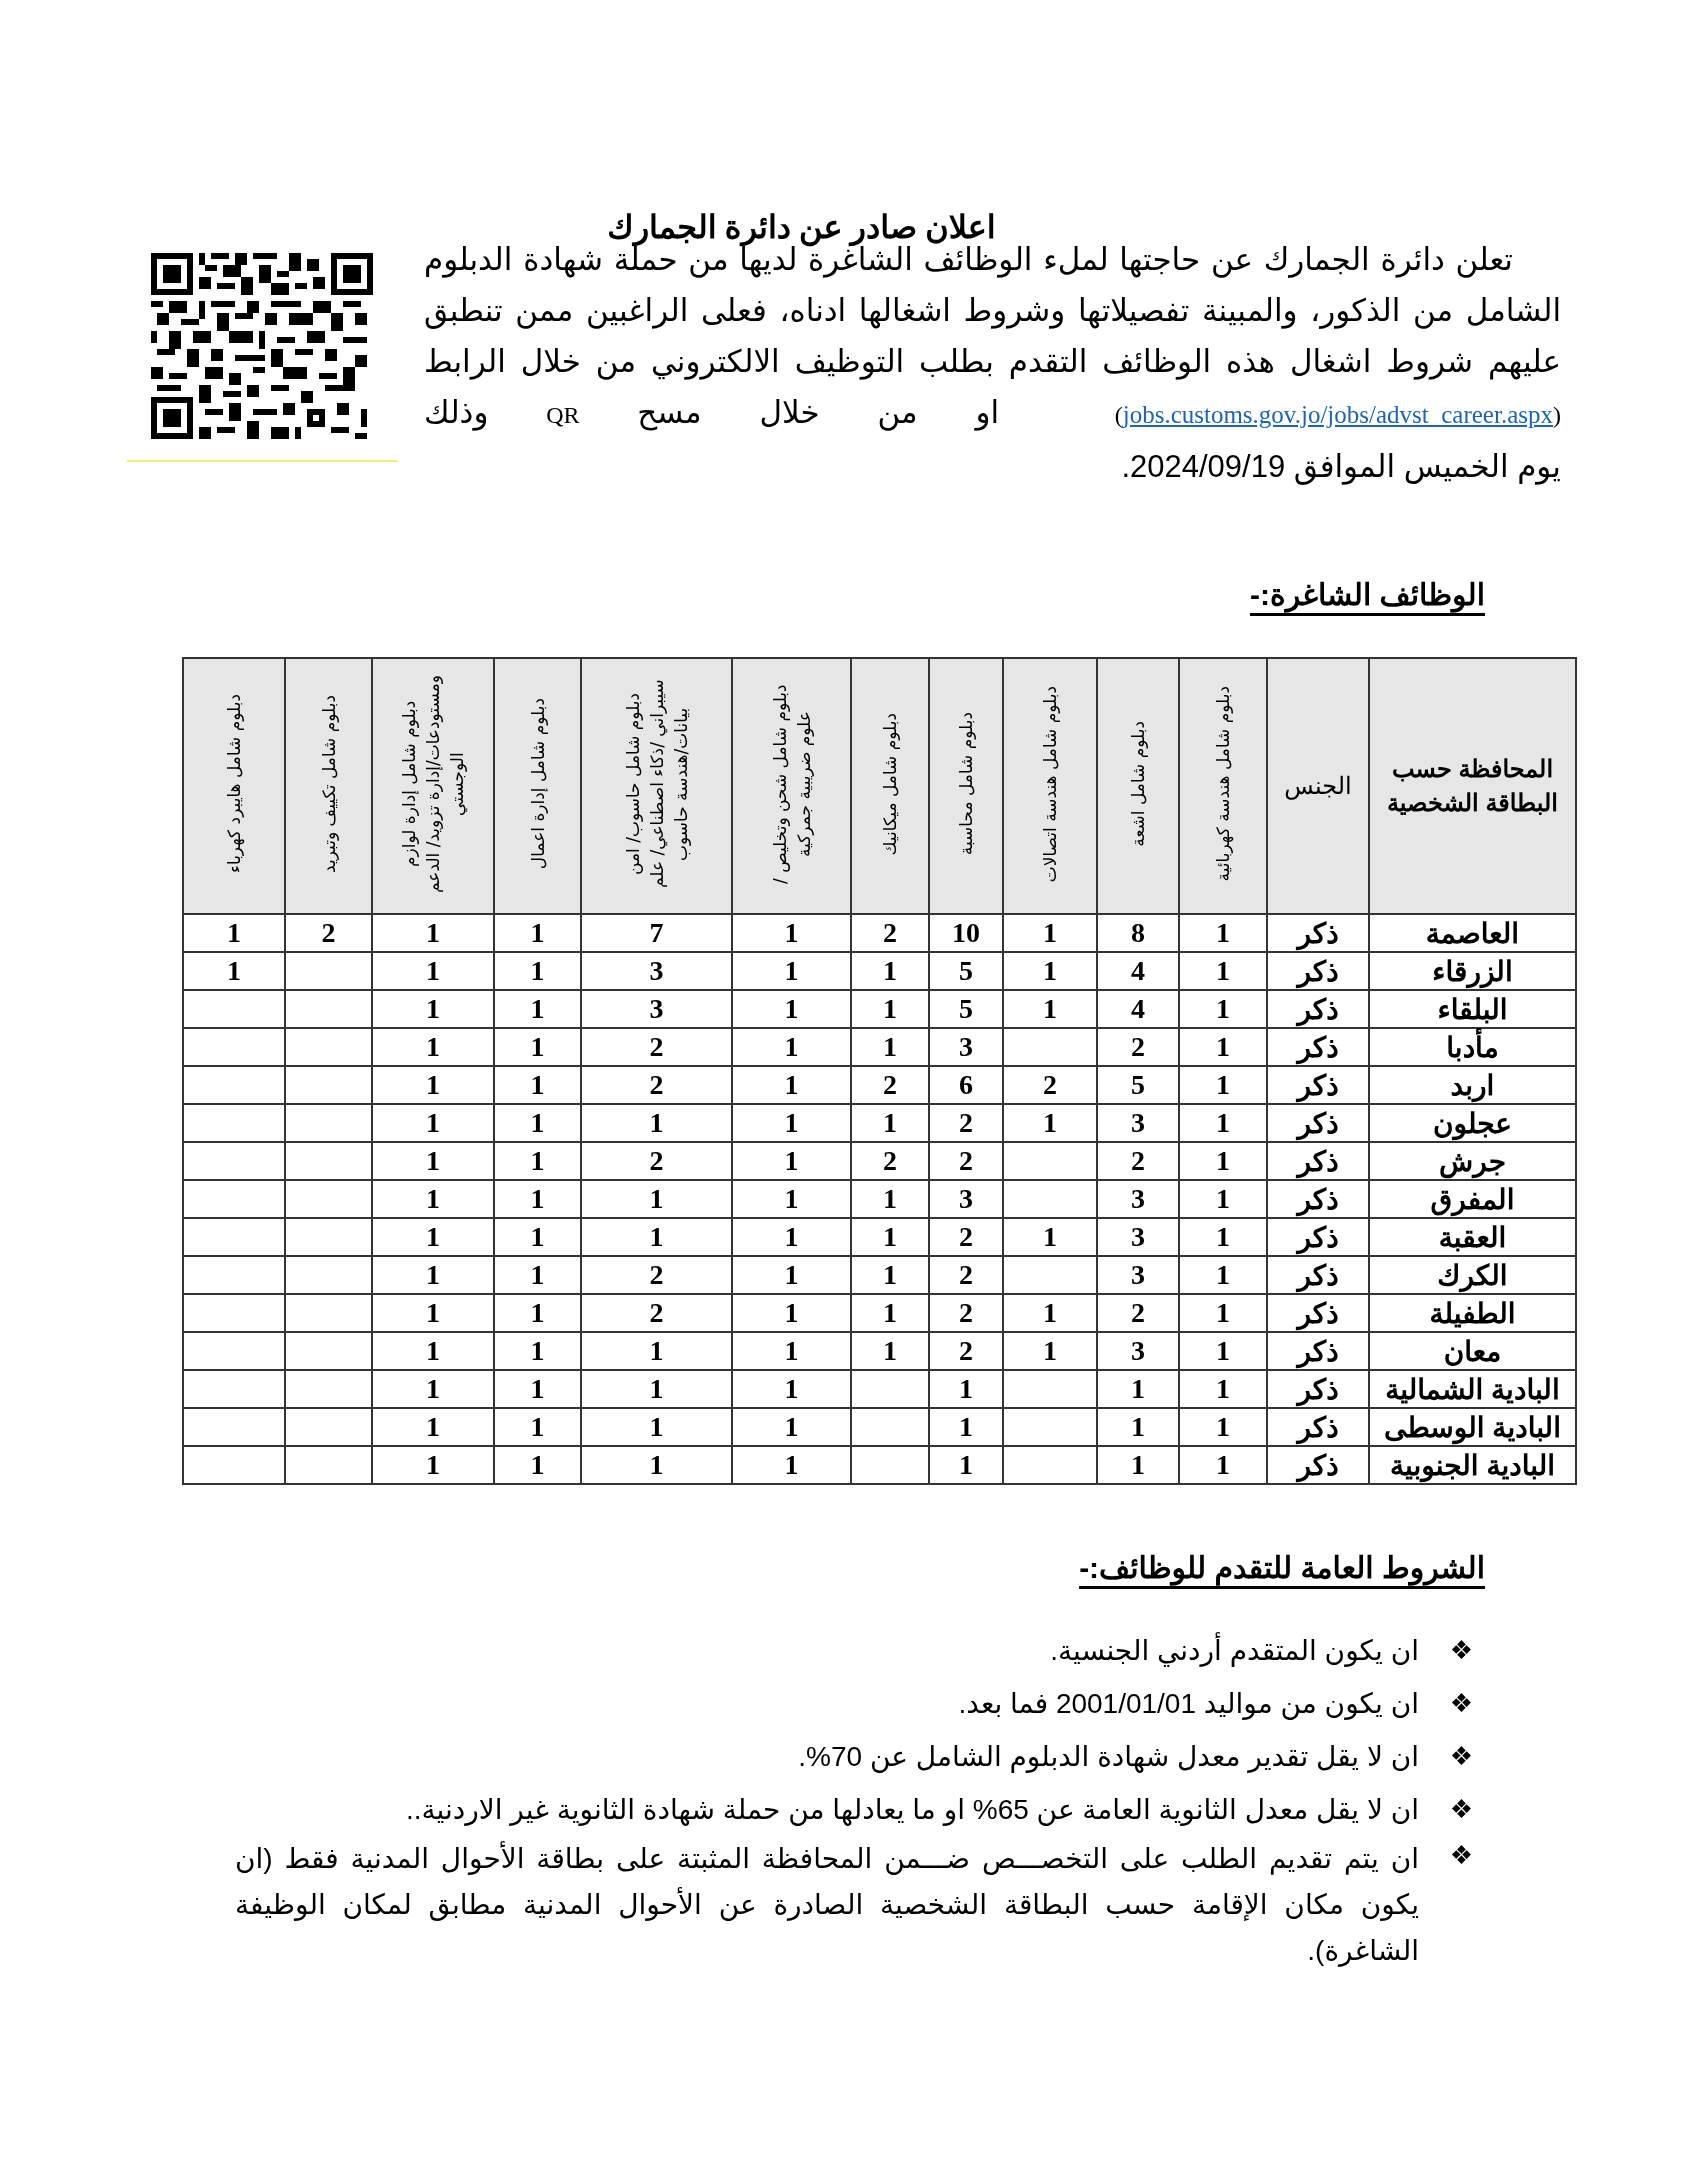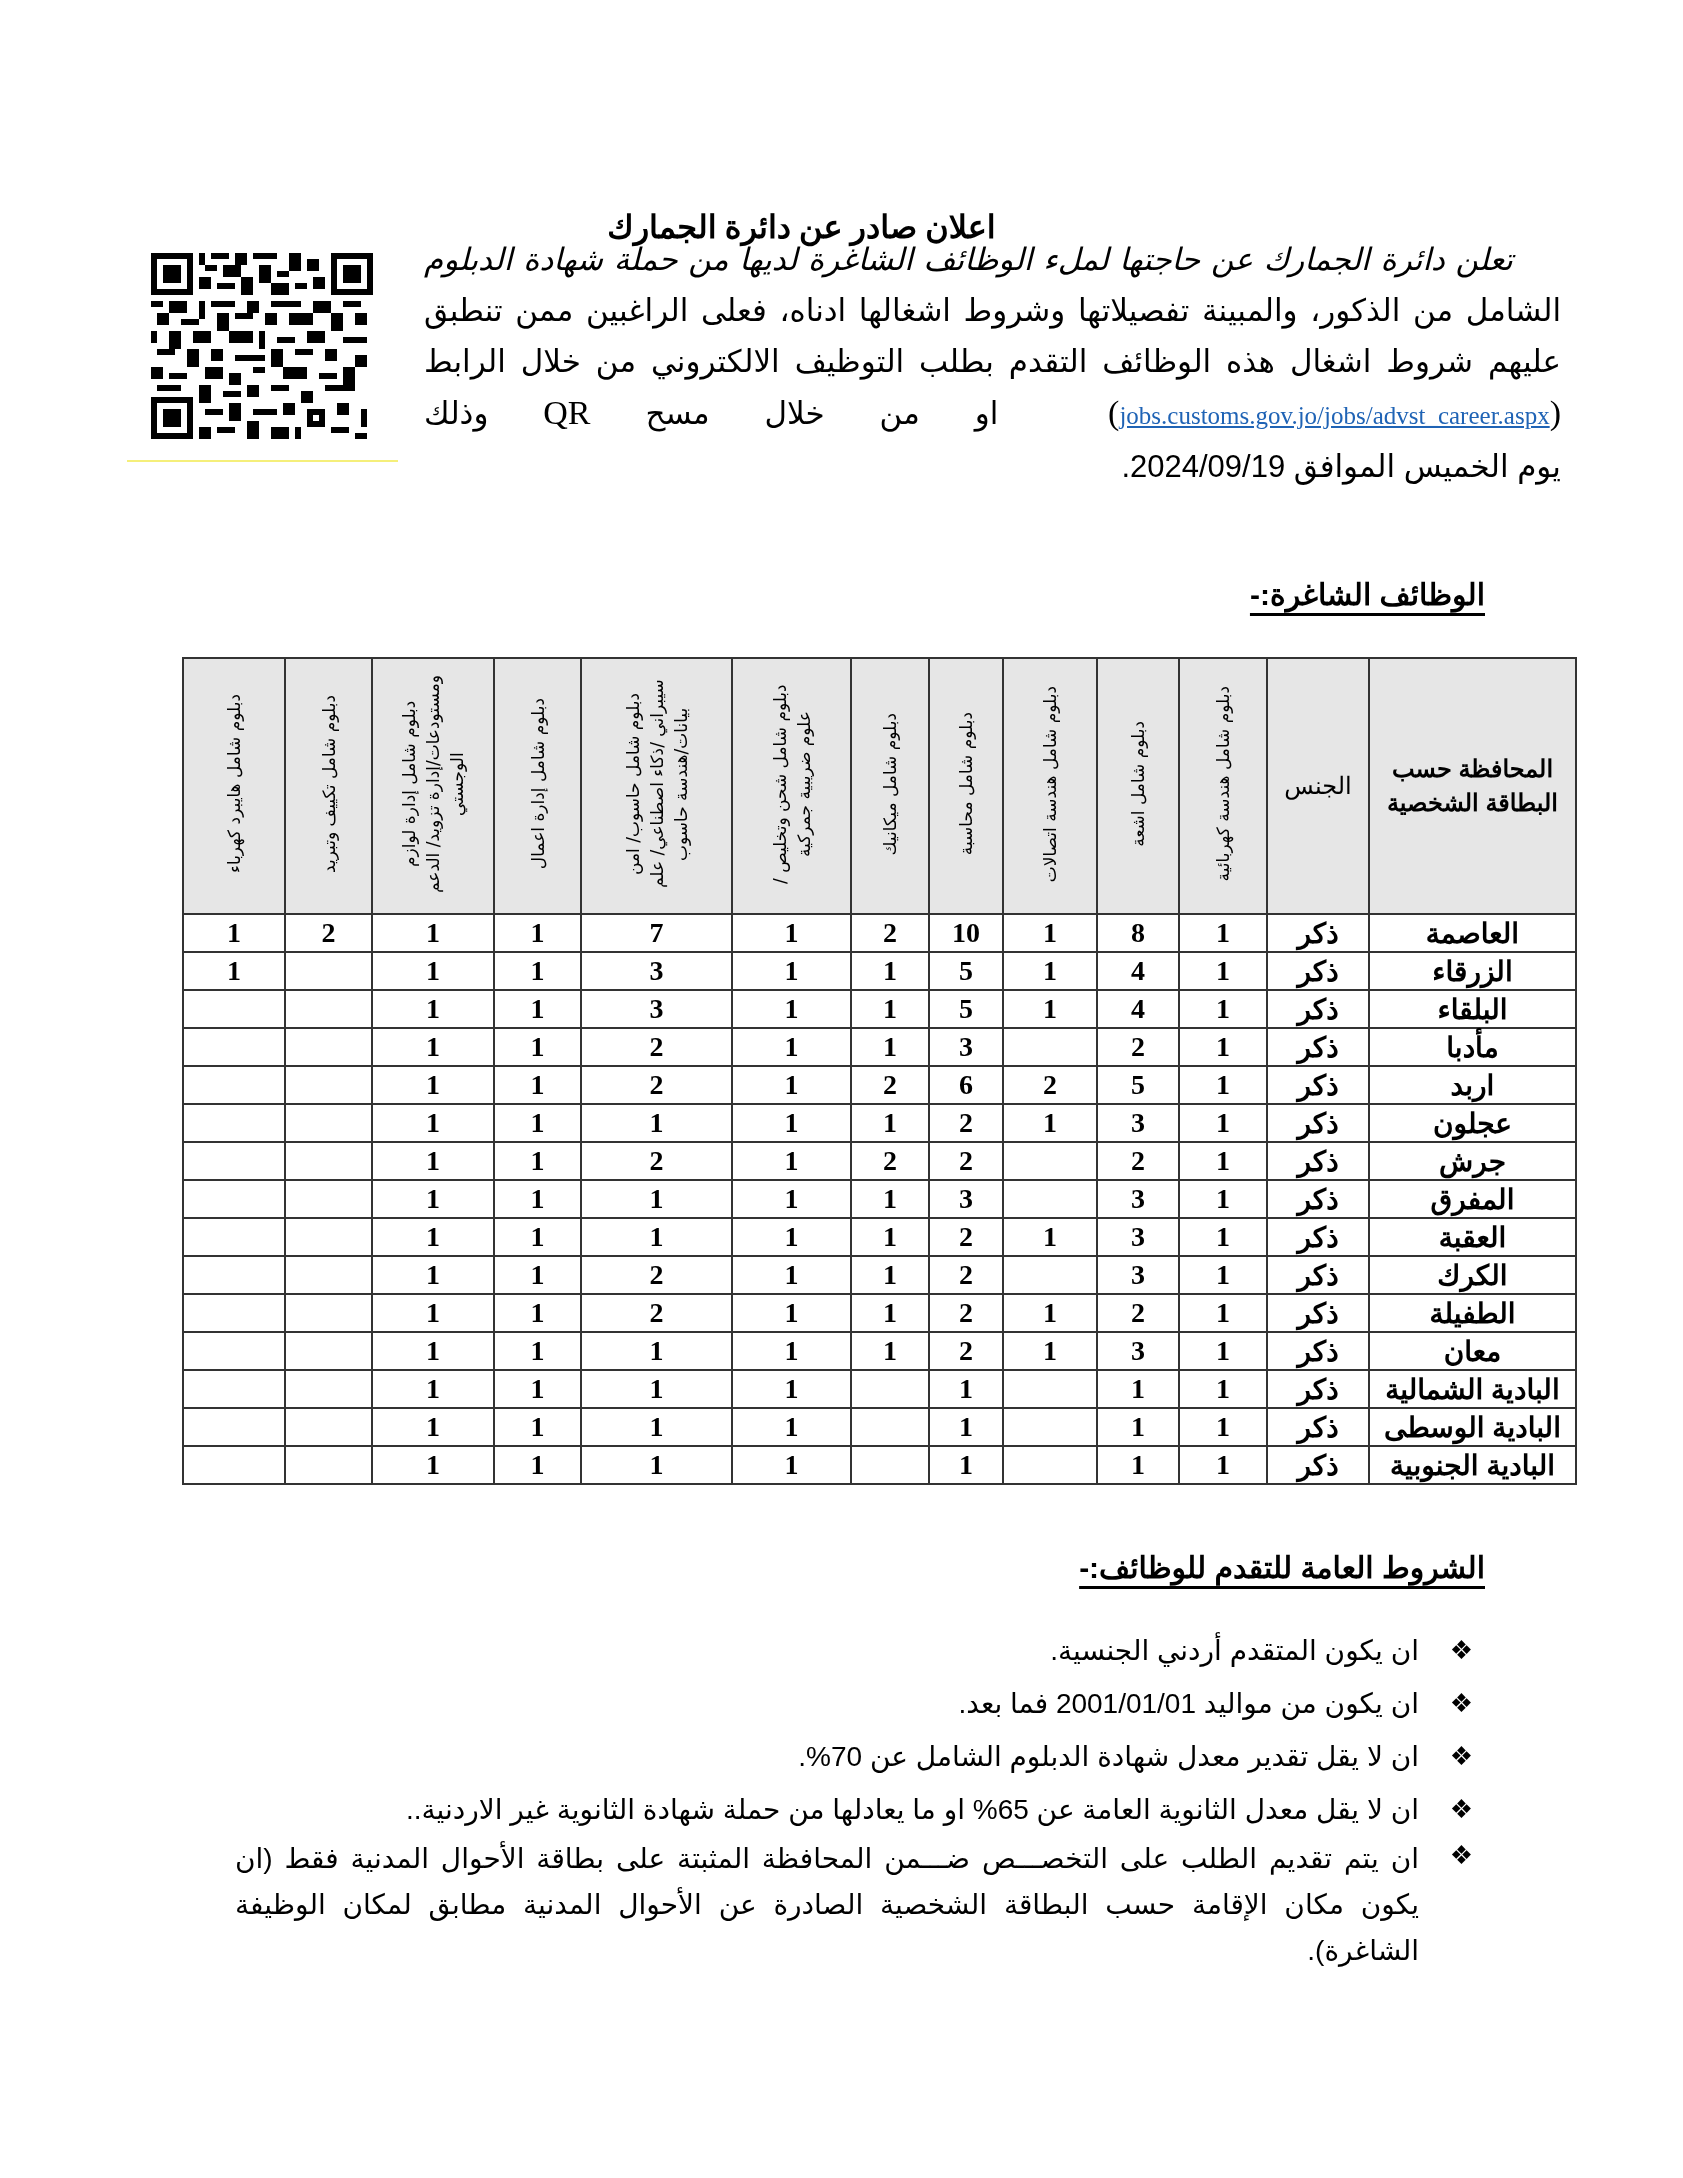--- a/index.html
+++ b/index.html
@@ -13,24 +13,24 @@
     font-family:Liberation Serif, serif; font-weight:bold; font-size:32px; line-height:59px;
   }
   .qr { left:151px; top:253px; width:222px; height:186px; }
   .qr-line { left:127px; top:460px; width:271px; height:2px; background:#f5ef7a; }
   .intro {
     left:424px; top:234px; width:1137px; direction:rtl; text-align:justify;
     font-family:"Liberation Sans", "DejaVu Sans", sans-serif;
     font-size:31px; line-height:51px; text-indent:0;
   }
   .intro .l { display:block; text-align-last:justify; white-space:nowrap; }
-  .intro .l.first { padding-right:48px;font-style:italic; }
+  .intro .l.first { padding-right:48px; }
   .intro .l.last { text-align-last:right; }
   .link { color:#1f63b5; text-decoration:underline; font-family:"Liberation Serif", serif; font-size:25px; direction:ltr; unicode-bidi:embed; }
-  .latin { font-family:"Liberation Serif", serif; font-size:34px; }
+  .latin { font-family:"Liberation Serif", serif; font-size:24px; }
   .h2 {
     direction:rtl; font-family:"Liberation Sans", sans-serif; font-weight:bold; font-size:30px;
     text-decoration:underline; text-decoration-thickness:3px; text-underline-offset:8px;
   }
   .h-vacancies { right:198px; top:577px; }
   .h-conditions { right:198px; top:1550px; }
 
   table.jobs {
     position:absolute; left:182px; top:657px; border-collapse:collapse; direction:ltr;
     table-layout:fixed;

